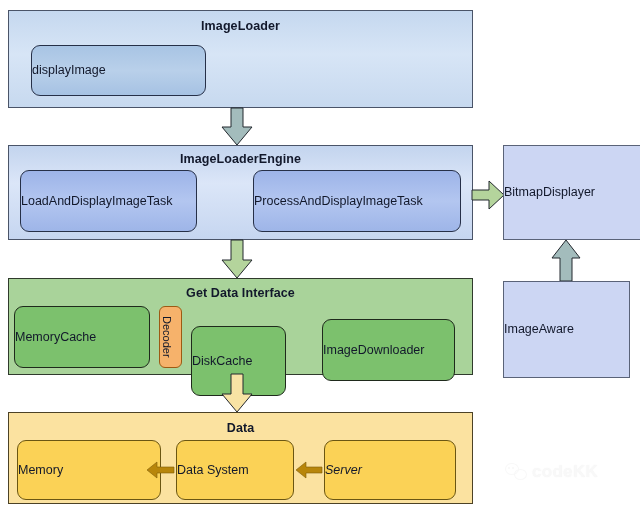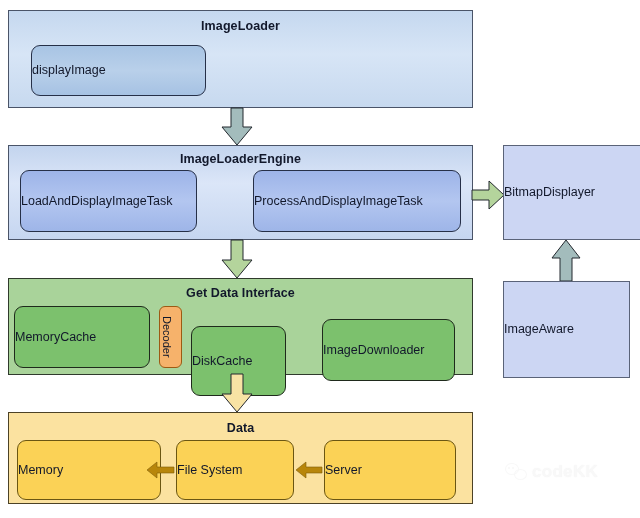--- a/index.html
+++ b/index.html
@@ -223,23 +223,23 @@
     </svg>
   </div>
 
   <div class="panel panel-yellow" style="left:8px; top:412px; width:465px; height:92px;">
     <div class="panel-title" style="top:8px;">Data</div>
   </div>
   <div class="node node-yellow" style="left:17px; top:440px; width:144px; height:60px;">
     <span>Memory</span>
   </div>
   <div class="node node-yellow" style="left:176px; top:440px; width:118px; height:60px;">
-    <span>File System</span>
-  </div>
-  <div class="node node-yellow" style="left:324px; top:440px; width:132px; height:60px;">
+    <span>Data System</span>
+  </div>
+  <div class="node node-yellow" style="left:324px; top:440px; width:132px; height:60px;font-style:italic;">
     <span>Server</span>
   </div>
 
   <div class="arrow" style="left:147px; top:462px;">
     <svg width="28" height="17" viewBox="0 0 28 17">
       <polygon points="0,8 10,0 10,5 27,5 27,11 10,11 10,16" fill="#b8860b" stroke="#7d5c08" stroke-width="0.6"></polygon>
     </svg>
   </div>
 
   <div class="arrow" style="left:296px; top:462px;">

